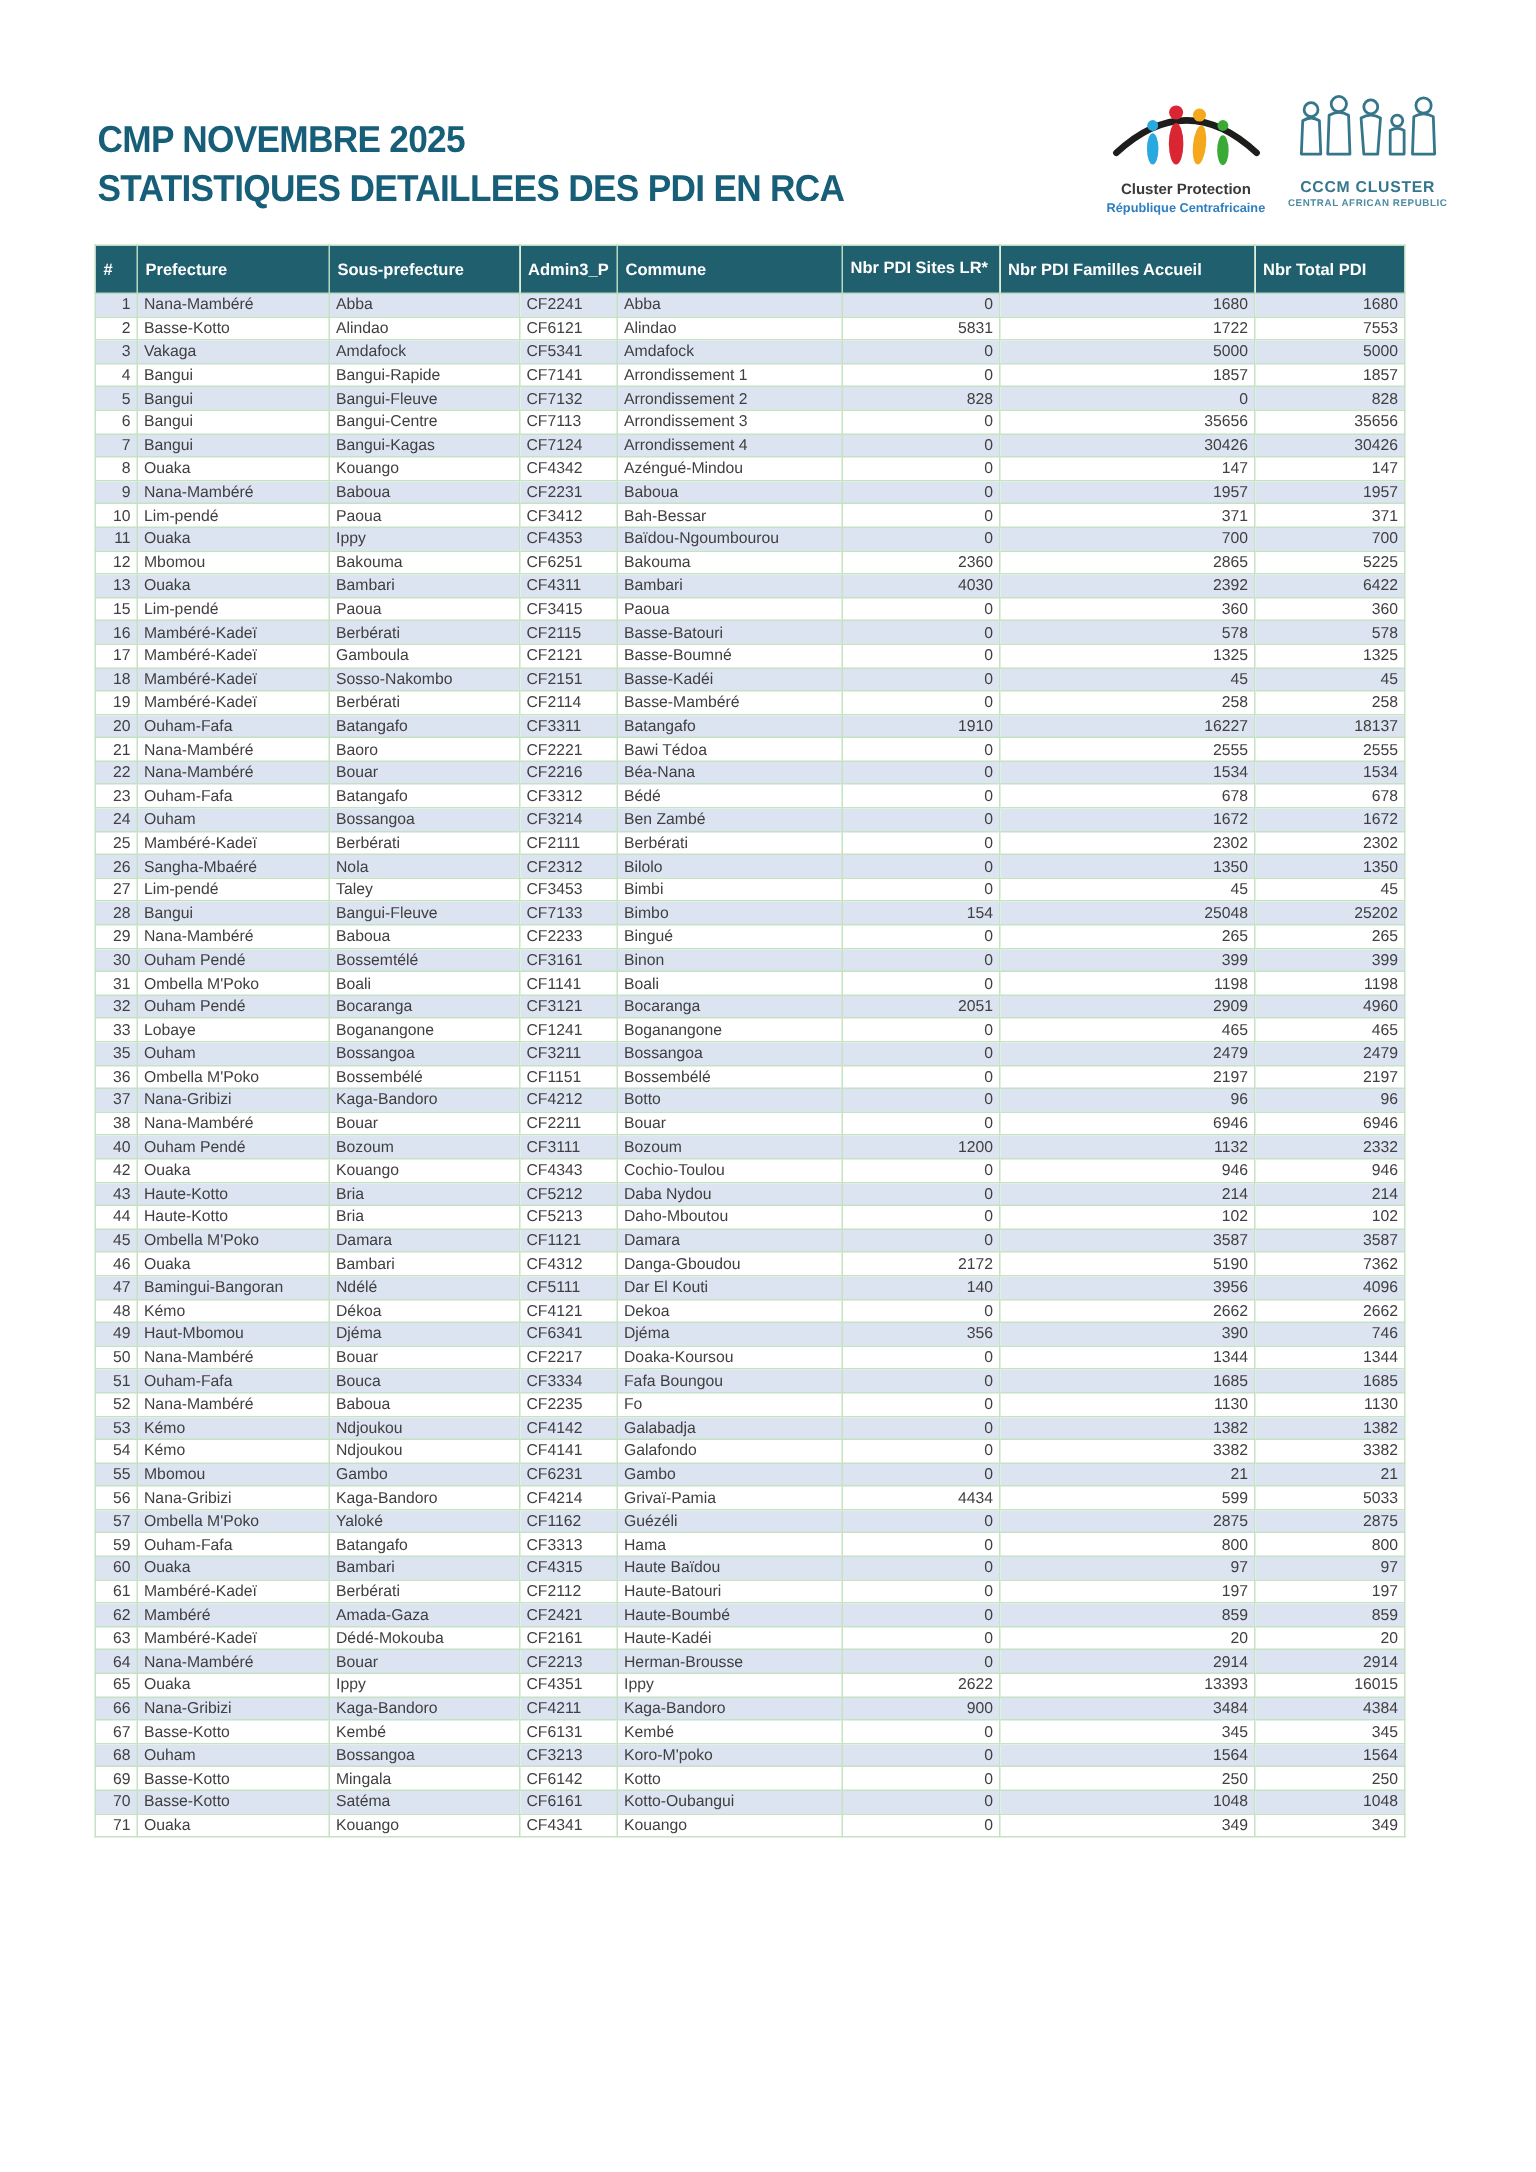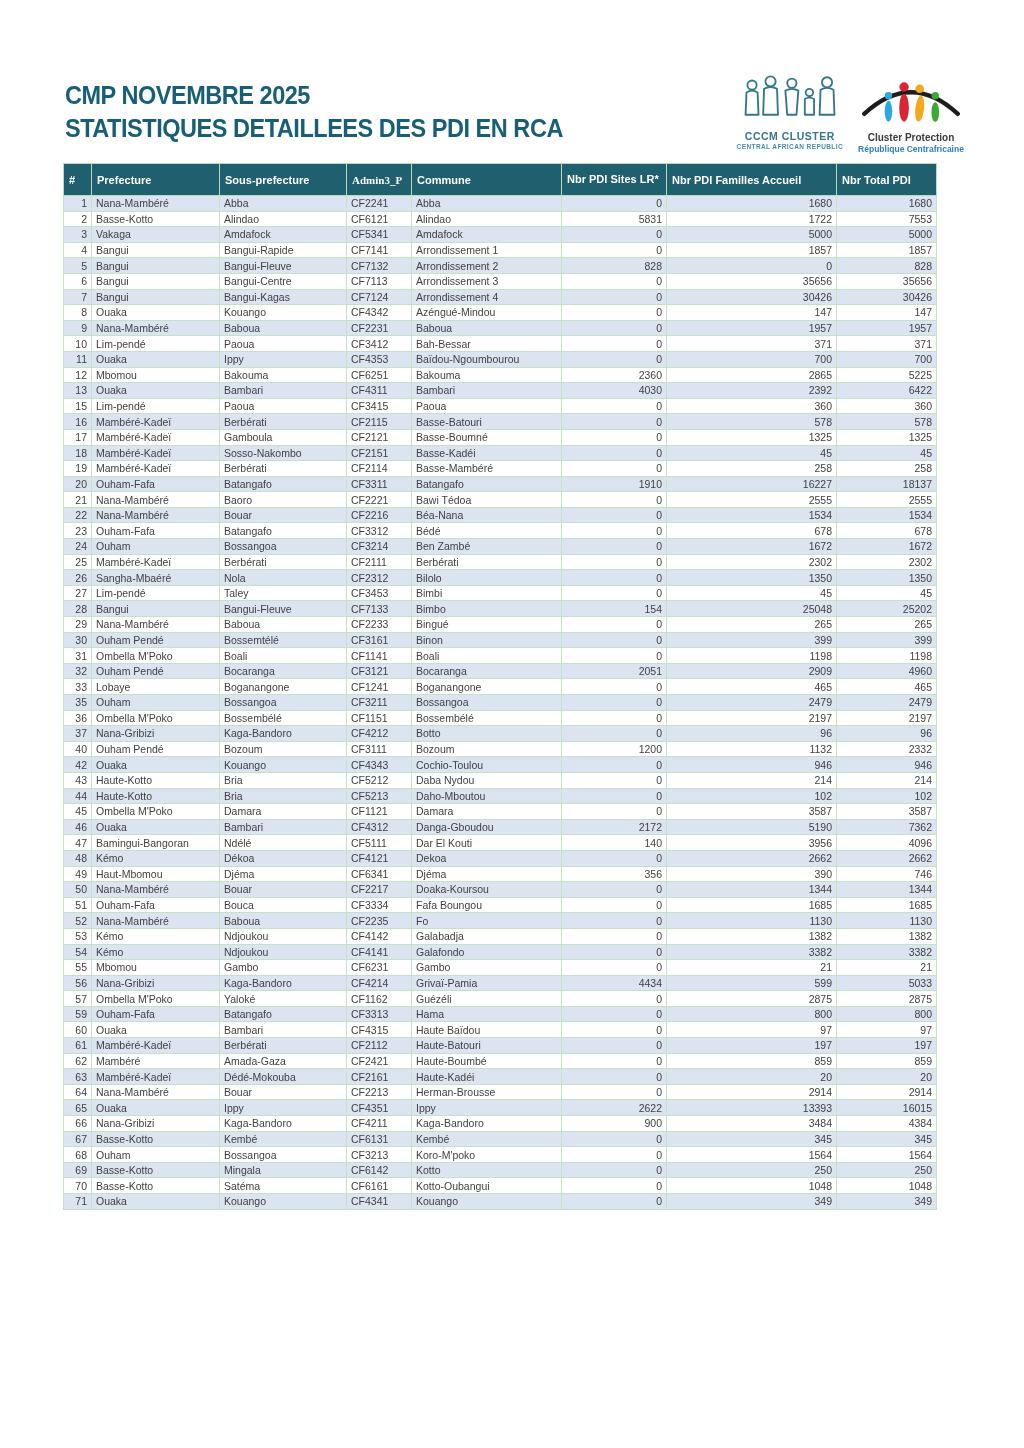--- a/index.html
+++ b/index.html
@@ -7,22 +7,22 @@
   body {
     width:1024px; height:1448px;
     background:#ffffff;
     font-family:"Liberation Sans", sans-serif;
     position:relative;
     overflow:hidden;
   }
 
   
   .page-header {
-    position:absolute; top:70px; left:65px; width:900px;
-    display:flex; justify-content:space-between; align-items:center;
+    position:absolute; top:58px; left:65px; width:900px;
+    display:flex; justify-content:space-between; align-items:flex-end;
   }
   .doc-title {
     color:#175e78; font-weight:bold; font-size:25px; line-height:33px;
     letter-spacing:-0.5px; transform:scaleX(0.94); transform-origin:left top;
     white-space:nowrap;
   }
   .logo-group { display:flex; gap:14px; align-items:flex-start; margin-top:4px; }
   .logo-block { text-align:center; }
   .logo-caption1 { font-size:10px; font-weight:bold; color:#3a3a3a; margin-top:2px; }
   .logo-caption2 { font-size:8.5px; font-weight:bold; color:#2e7ec0; margin-top:1px; }
@@ -40,21 +40,21 @@
     border:1px solid #b9d9c0; height:32px; overflow:hidden;
   }
   .pdi-table td {
     font-size:10.5px; color:#3f3f3f; padding:0 4px; height:15.6px;
     border:1px solid #c6e2c4; overflow:hidden; white-space:nowrap;
     vertical-align:middle; background:#ffffff;
   }
   .pdi-table tbody tr:nth-child(odd) td { background:#dce3f1; }
   .pdi-table td.num { text-align:right; }
   .pdi-table th.wrap { white-space:normal; line-height:13px; }
-  .pdi-table th.clip { white-space:nowrap;font-family:Liberation Serif, serif; }
+  .pdi-table th.clip { white-space:nowrap; }
 
   col.c-num   { width:28px; }
   col.c-pref  { width:128px; }
   col.c-sous  { width:127px; }
   col.c-adm   { width:65px; }
   col.c-com   { width:150px; }
   col.c-sites { width:105px; }
   col.c-fam   { width:170px; }
   col.c-tot   { width:100px; }
 </style>
@@ -64,55 +64,55 @@
 <div class="page-header">
   <div class="doc-title">
     <div>CMP NOVEMBRE 2025</div>
     <div>STATISTIQUES DETAILLEES DES PDI EN RCA</div>
   </div>
 
   <div class="logo-group">
 
     <div class="logo-block">
       <span>
+        <svg width="108" height="52" viewBox="0 0 120 60">
+          <path d="M6,46 Q60,-4 114,46" stroke="#1d1d1b" stroke-width="5" fill="none" stroke-linecap="round"></path>
+          <circle cx="34" cy="25" r="4.2" fill="#29a9e0"></circle>
+          <ellipse cx="34" cy="43" rx="4.4" ry="12" fill="#29a9e0"></ellipse>
+          <circle cx="52" cy="15" r="5.4" fill="#d92632"></circle>
+          <ellipse cx="52" cy="39" rx="5.6" ry="16" fill="#d92632"></ellipse>
+          <circle cx="70" cy="17" r="5" fill="#f5a81c"></circle>
+          <ellipse cx="70" cy="40" rx="5" ry="15" fill="#f5a81c" transform="rotate(6 70 40)"></ellipse>
+          <circle cx="88" cy="25" r="4.2" fill="#3aaa35"></circle>
+          <ellipse cx="88" cy="44" rx="4.4" ry="11.5" fill="#3aaa35"></ellipse>
+        </svg>
+      </span>
+      <div class="logo-caption1">Cluster Protection</div>
+      <div class="logo-caption2">République Centrafricaine</div>
+    </div>
+
+    <div class="logo-block">
+      <span>
         <svg width="104" height="50" viewBox="0 0 110 54">
           <g stroke="#35768b" stroke-width="2" fill="none" stroke-linejoin="round">
             <circle cx="14" cy="12" r="5"></circle>
             <path d="M8,20 q6,-4 12,0 l1,24 h-14 z"></path>
             <circle cx="34" cy="8" r="5.5"></circle>
             <path d="M27,16 q7,-4 14,0 l1,28 h-16 z"></path>
             <circle cx="57" cy="10" r="5"></circle>
             <path d="M50,18 q7,-4 14,0 l-2,26 h-10 z"></path>
             <circle cx="76" cy="20" r="4"></circle>
             <path d="M71,27 q5,-3 10,0 l0,17 h-10 z"></path>
             <circle cx="95" cy="9" r="5.5"></circle>
             <path d="M88,17 q7,-4 14,0 l1,27 h-16 z"></path>
           </g>
         </svg>
       </span>
       <div class="logo-caption1 cccm">CCCM CLUSTER</div>
       <div class="logo-caption2 cccm">CENTRAL AFRICAN REPUBLIC</div>
-    </div>
-
-    <div class="logo-block">
-      <span>
-        <svg width="108" height="52" viewBox="0 0 120 60">
-          <path d="M6,46 Q60,-4 114,46" stroke="#1d1d1b" stroke-width="5" fill="none" stroke-linecap="round"></path>
-          <circle cx="34" cy="25" r="4.2" fill="#29a9e0"></circle>
-          <ellipse cx="34" cy="43" rx="4.4" ry="12" fill="#29a9e0"></ellipse>
-          <circle cx="52" cy="15" r="5.4" fill="#d92632"></circle>
-          <ellipse cx="52" cy="39" rx="5.6" ry="16" fill="#d92632"></ellipse>
-          <circle cx="70" cy="17" r="5" fill="#f5a81c"></circle>
-          <ellipse cx="70" cy="40" rx="5" ry="15" fill="#f5a81c" transform="rotate(6 70 40)"></ellipse>
-          <circle cx="88" cy="25" r="4.2" fill="#3aaa35"></circle>
-          <ellipse cx="88" cy="44" rx="4.4" ry="11.5" fill="#3aaa35"></ellipse>
-        </svg>
-      </span>
-      <div class="logo-caption1">Cluster Protection</div>
-      <div class="logo-caption2">République Centrafricaine</div>
     </div>
   </div>
 </div>
 
 <table class="pdi-table">
   <colgroup>
     <col class="c-num">
       <col class="c-pref">
       <col class="c-sous">
       <col class="c-adm">
@@ -478,20 +478,30 @@
         <td class="num">37</td>
         <td>Nana-Gribizi</td>
         <td>Kaga-Bandoro</td>
         <td>CF4212</td>
         <td>Botto</td>
         <td class="num">0</td>
         <td class="num">96</td>
         <td class="num">96</td>
       </tr>
       <tr>
+        <td class="num">38</td>
+        <td>Nana-Mambéré</td>
+        <td>Bouar</td>
+        <td>CF2211</td>
+        <td>Bouar</td>
+        <td class="num">0</td>
+        <td class="num">6946</td>
+        <td class="num">6946</td>
+      </tr>
+      <tr>
         <td class="num">40</td>
         <td>Ouham Pendé</td>
         <td>Bozoum</td>
         <td>CF3111</td>
         <td>Bozoum</td>
         <td class="num">1200</td>
         <td class="num">1132</td>
         <td class="num">2332</td>
       </tr>
       <tr>

